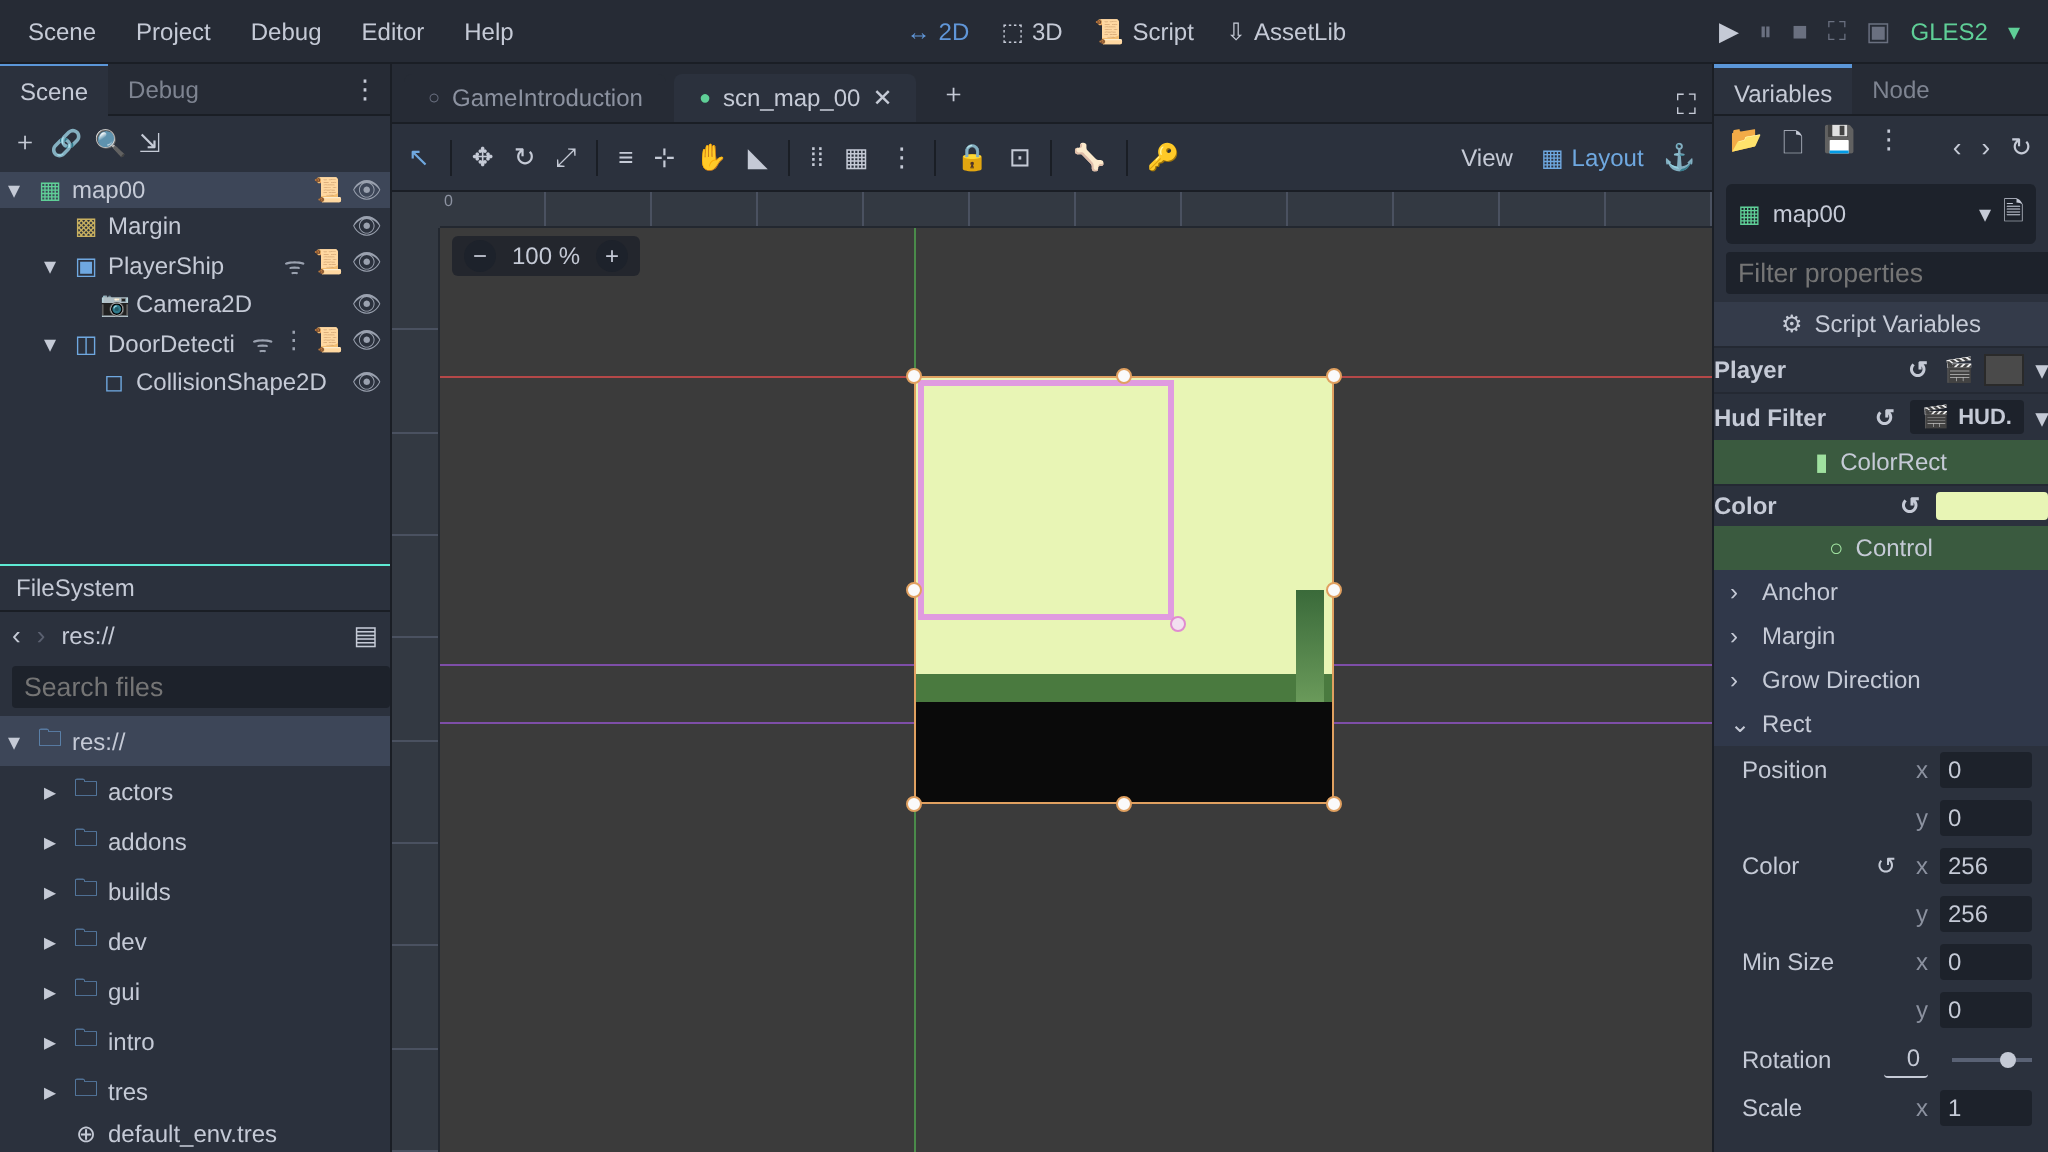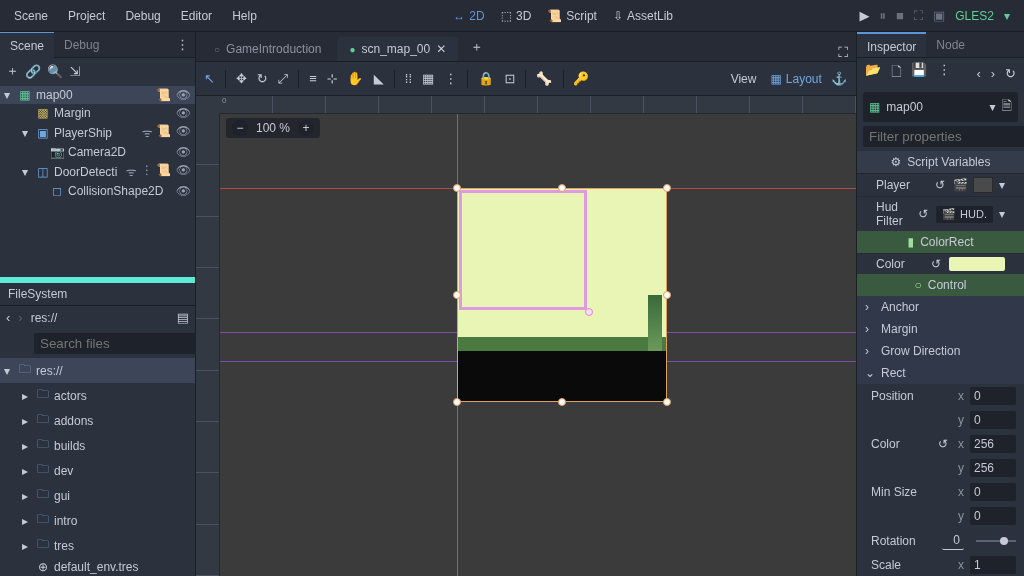--- a/index.html
+++ b/index.html
@@ -21,24 +21,24 @@
 .toolbar-row .filter { flex:1; background:#1d222b; border:none; color:#9aa1af; padding:3px 6px; border-radius:2px; }
 .icon-btn { color:#c5cad6; cursor:pointer; font-size:13px; }
 .scene-tree { flex:1; overflow-y:auto; padding:2px 0; }
 .tree-row { display:flex; align-items:center; padding:2px 4px; gap:4px; cursor:pointer; }
 .tree-row.selected { background:#3d4658; }
 .tree-row .indent { display:inline-block; }
 .tree-row .caret { width:10px; color:#c5cad6; }
 .tree-row .node-icon { width:14px; text-align:center; }
 .tree-row .label { flex:1; white-space:nowrap; overflow:hidden; text-overflow:ellipsis; }
 .row-icons { display:flex; gap:4px; color:#9aa1af; }
-.filesystem { border-top:6px solid #5eead4; display:flex; flex-direction:column; flex:0 0 249px; }
+.filesystem { border-top:1px solid #5eead4; display:flex; flex-direction:column; flex:0 0 249px; }
 .fs-header { padding:4px 8px; background:#2b313d; border-bottom:1px solid #1a1e25; }
 .fs-bread { display:flex; align-items:center; gap:8px; padding:4px 6px; }
-.fs-search-row { display:flex; align-items:center; padding:4px 6px; gap:6px;margin-left:28px; }
+.fs-search-row { display:flex; align-items:center; padding:4px 6px; gap:6px; }
 .fs-search-row .filter { flex:1; background:#1d222b; border:none; color:#9aa1af; padding:3px 6px; border-radius:2px; }
 .fs-tree { flex:1; overflow-y:auto; }
 .center-col { flex:1; display:flex; flex-direction:column; background:#262b35; }
 .doc-tabs { height:30px; display:flex; align-items:flex-end; padding-left:6px; gap:4px; border-bottom:1px solid #1a1e25; }
 .doc-tab { display:flex; align-items:center; gap:6px; padding:5px 12px; border-radius:4px 4px 0 0; color:#8c92a0; cursor:pointer; background:#262b35; }
 .doc-tab.active { background:#2b313d; color:#c5cad6; }
 .doc-tab .dot { font-size:10px; }
 .doc-tab .close { font-size:12px; }
 .doc-tabs .fullscreen { margin-left:auto; margin-right:8px; font-size:14px; cursor:pointer; }
 .vp-toolbar { height:34px; background:#2b313d; display:flex; align-items:center; gap:10px; padding:0 8px; border-bottom:1px solid #1a1e25; }
@@ -66,21 +66,21 @@
 .handle { position:absolute; width:8px; height:8px; background:#fafafa; border:1px solid #e0a060; border-radius:50%; transform:translate(-50%,-50%); }
 .handle.pink { border-color:#e08bd0; background:#f2e0f0; }
 .right-col { width:168px; background:#2b313d; border-left:1px solid #1a1e25; display:flex; flex-direction:column; }
 .insp-tabs { display:flex; height:26px; background:#262b35; border-bottom:1px solid #1a1e25; }
 .insp-tool { display:flex; align-items:center; gap:12px; padding:4px 8px; justify-content:space-between; }
 .insp-obj { margin:4px 6px; background:#1d222b; padding:4px 6px; border-radius:3px; display:flex; align-items:center; gap:6px; }
 .insp-obj .name { flex:1; }
 .insp-filter { margin:0 6px 4px 6px; display:flex; align-items:center; gap:6px; }
 .insp-filter input { flex:1; background:#1d222b; border:none; color:#9aa1af; padding:3px 6px; border-radius:2px; }
 .section-header { background:#343b4a; padding:4px 8px; text-align:center; display:flex; align-items:center; justify-content:center; gap:6px; }
-.prop-row { display:flex; align-items:center; padding:3px 19px; gap:6px; border-top:1px solid rgba(0,0,0,0.15); }
+.prop-row { display:flex; align-items:center; padding:3px 0; gap:6px; border-top:1px solid rgba(0,0,0,0.15);font-weight:bold; }
 .prop-row .pname { flex:1; color:#c5cad6; }
 .prop-row .reset { color:#c5cad6; cursor:pointer; width:14px; text-align:center; }
 .prop-row .icon-slot { width:14px; }
 .prop-val { width:46px; background:#1d222b; padding:2px 4px; border-radius:2px; text-align:left; }
 .prop-swatch { width:56px; height:14px; background:#e8f5b5; border-radius:2px; }
 .cat-row { display:flex; align-items:center; padding:4px 8px; gap:6px; cursor:pointer; background:#30384a; }
 .cat-row .caret { width:10px; }
 .subprop { display:flex; align-items:center; padding:3px 8px 3px 14px; gap:6px; }
 .subprop .pname { flex:1; }
 .xy-label { color:#8c92a0; width:10px; text-align:right; }
@@ -373,21 +373,21 @@
           <span class="z">−</span>
           <span>100 %</span>
           <span class="z">+</span>
         </div>
       </div>
     </div>
   </div>
 
   <div class="right-col">
     <div class="insp-tabs">
-      <span class="panel-tab active">Inspector</span>
+      <span class="panel-tab active">Variables</span>
       <span class="panel-tab">Node</span>
     </div>
     <div class="insp-tool">
       <span style="display:flex;gap:10px">
         <i class="unicode-icon icon-btn">📂</i>
         <i class="unicode-icon icon-btn">🗋</i>
         <i class="unicode-icon icon-btn">💾</i>
         <i class="unicode-icon icon-btn">⋮</i>
       </span>
       <span style="display:flex;gap:10px">

